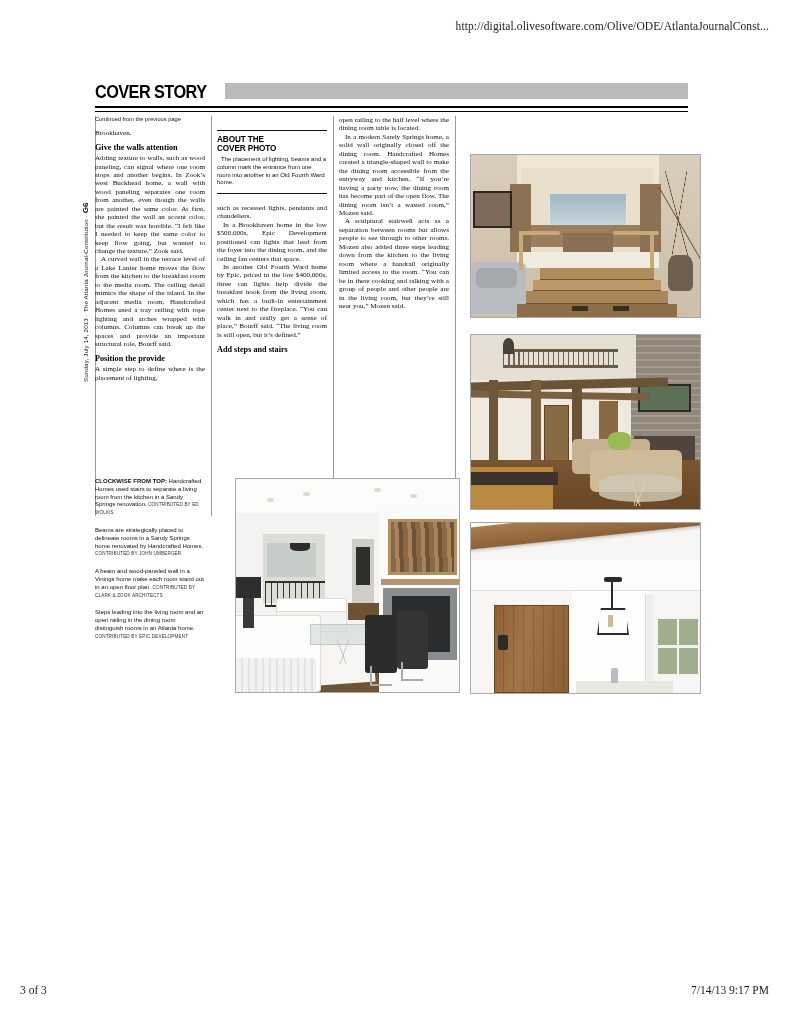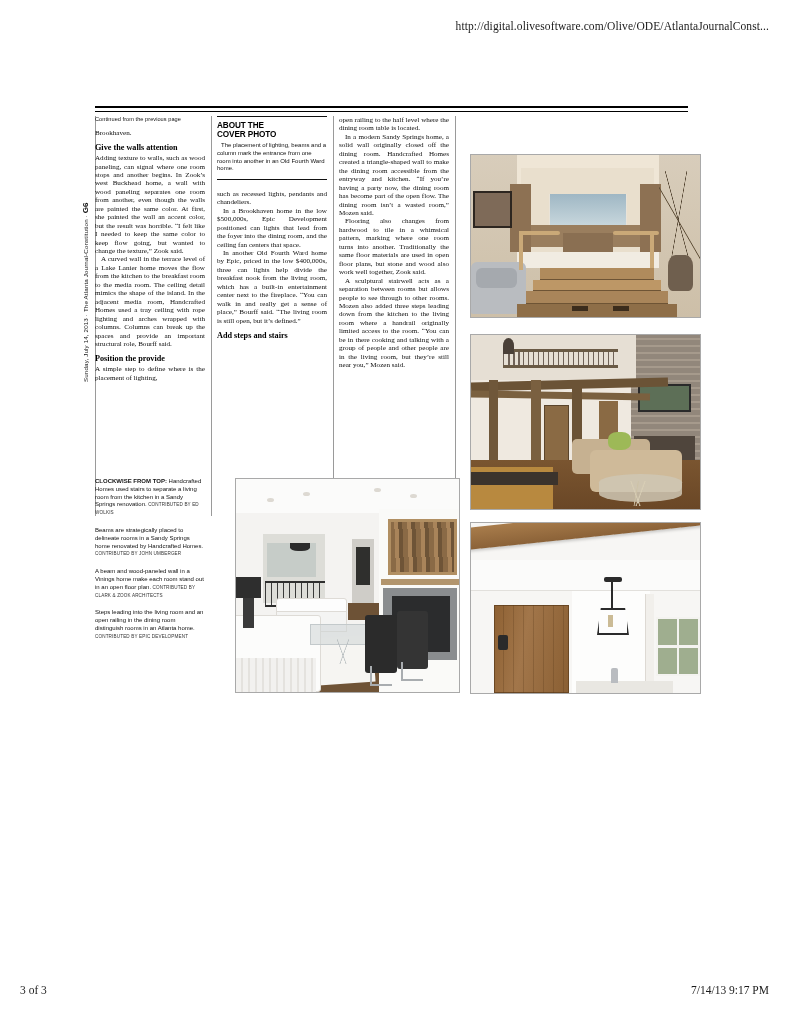--- a/index.html
+++ b/index.html
@@ -128,21 +128,21 @@
     width: 593px;
     height: 556px;
   }
 
   .col {
     position: absolute;
     top: 0;
     width: 110px;
   }
   .col-1 { left: 0px; }
-  .col-2 { left: 122px; }
+  .col-2 { left: 122px; margin-top: 14px; }
   .col-3 { left: 244px; }
 
   .vline {
     position: absolute;
     top: 0px;
     width: 1px;
     height: 400px;
     background: #9a9a9a;
   }
   .vline-1 { left: 116px; }
@@ -383,20 +383,24 @@
 <div class="page">
 
   <div class="folio">
     <span>Sunday, July 14, 2013</span>
     <span>·</span>
     <span>The Atlanta Journal-Constitution</span>
     <span>·</span>
     <span class="pg">G6</span>
   </div>
 
+  <div class="masthead">
+    <div class="masthead-bar"></div>
+    <div class="masthead-title">COVER STORY</div>
+  </div>
   <div class="rule-thick"></div>
   <div class="rule-thin"></div>
 
   <div class="cols">
 
     <div class="vline"></div>
     <div class="vline vline-1" style="left:116px;"></div>
     <div class="vline vline-2"></div>
     <div class="vline vline-3"></div>
 
@@ -420,21 +424,20 @@
       </div>
       <p class="body-txt">such as recessed lights, pendants and chandeliers.</p>
       <p class="body-txt">In a Brookhaven home in the low $500,000s, Epic Development positioned can lights that lead from the foyer into the dining room, and the ceiling fan centers that space.</p>
       <p class="body-txt">In another Old Fourth Ward home by Epic, priced in the low $400,000s, three can lights help divide the breakfast nook from the living room, which has a built-in entertainment center next to the fireplace. “You can walk in and really get a sense of place,” Bourff said. “The living room is still open, but it’s defined.”</p>
       <h3 class="subhead">Add steps and stairs</h3>
     </div>
 
     <div class="col col-3">
       <p class="body-txt">open railing to the half level where the dining room table is located.</p>
       <p class="body-txt">In a modern Sandy Springs home, a solid wall originally closed off the dining room. Handcrafted Homes created a triangle-shaped wall to make the dining room accessible from the entryway and kitchen. “If you’re having a party now, the dining room has become part of the open flow. The dining room isn’t a wasted room,” Mozen said.</p>
-      <p class="body-txt">Flooring also changes from hardwood to tile in a whimsical pattern, marking where one room turns into another. Traditionally the same floor materials are used in open floor plans, but stone and wood also work well together, Zook said.</p>
       <p class="body-txt">A sculptural stairwell acts as a separation between rooms but allows people to see through to other rooms. Mozen also added three steps leading down from the kitchen to the living room where a handrail originally limited access to the room. “You can be in there cooking and talking with a group of people and other people are in the living room, but they’re still near you,” Mozen said.</p>
     </div>
 
     <div class="caps">
       <p class="cap"><b>CLOCKWISE FROM TOP:</b><span> Handcrafted Homes used stairs to separate a living room from the kitchen in a Sandy Springs renovation.</span><span class="credit"> CONTRIBUTED BY ED WOLKIS</span></p>
       <p class="cap"><span>Beams are strategically placed to delineate rooms in a Sandy Springs home renovated by Handcrafted Homes.</span><span class="credit"> CONTRIBUTED BY JOHN UMBERGER</span></p>
       <p class="cap"><span>A beam and wood-paneled wall in a Vinings home make each room stand out in an open floor plan.</span><span class="credit"> CONTRIBUTED BY CLARK &amp; ZOOK ARCHITECTS</span></p>
       <p class="cap"><span>Steps leading into the living room and an open railing in the dining room distinguish rooms in an Atlanta home.</span><span class="credit"> CONTRIBUTED BY EPIC DEVELOPMENT</span></p>
     </div>
 

